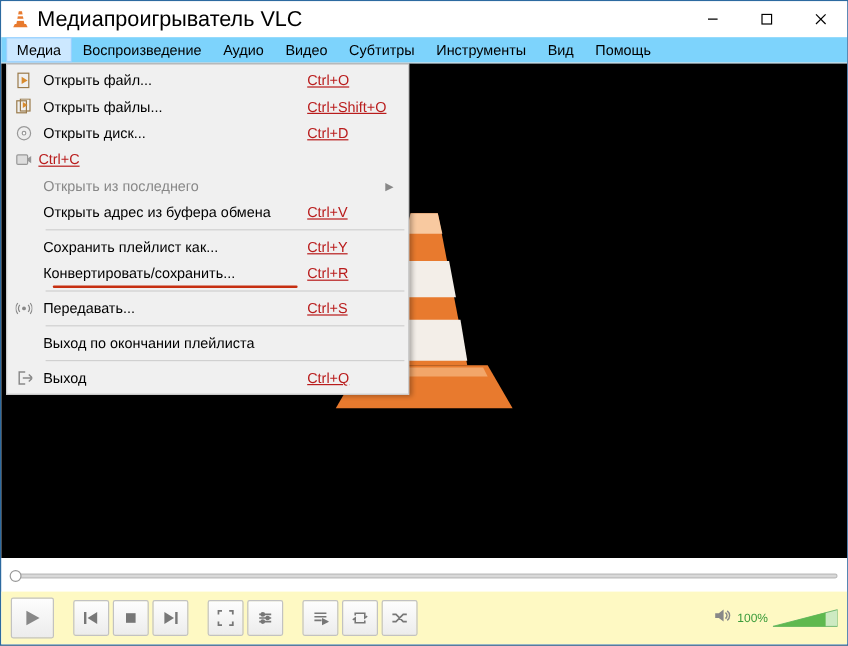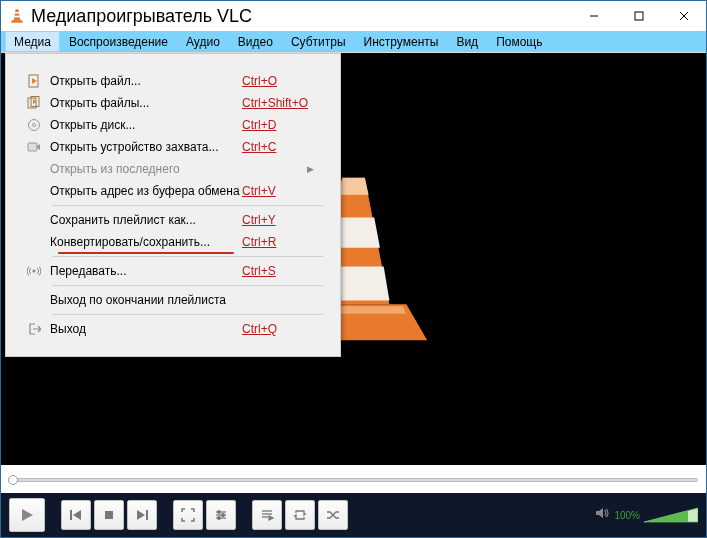--- a/index.html
+++ b/index.html
@@ -16,39 +16,39 @@
 
 .menubar { height: 22px; display: flex; align-items: stretch; padding: 0 4px; background: #7dd3fc; border-bottom: 1px solid #e0e0e0; font-size: 12px; }
 .menuitem { padding: 0 9px; display: flex; align-items: center; cursor: pointer; }
 .menuitem.active { background: #cce8ff; border: 1px solid #99d1ff; padding: 0 8px; }
 
 
 .video-area { position: absolute; top: 52px; left: 0; right: 0; bottom: 72px; background: #000; display: flex; align-items: center; justify-content: center; }
 .big-cone { width: 155px; height: 170px; }
 
 
-.dropdown { position: absolute; top: 52px; left: 4px; width: 336px; background: #f0f0f0; border: 1px solid #ccc; box-shadow: 2px 2px 4px rgba(0,0,0,.3); z-index: 10; padding: 16px; }
+.dropdown { position: absolute; top: 52px; left: 4px; width: 336px; background: #f0f0f0; border: 1px solid #ccc; box-shadow: 2px 2px 4px rgba(0,0,0,.3); z-index: 10; padding: 2px; }
 .dd-row { height: 22px; display: flex; align-items: center; font-size: 12px; position: relative; }
 .dd-row.disabled { color: #888; }
 .dd-icon { width: 24px; display: flex; align-items: center; justify-content: center; }
 .dd-icon svg { width: 14px; height: 14px; }
 .dd-label { flex: 1; padding-left: 4px; }
 .dd-shortcut { width: 82px; color: #b91c1c; text-align: left; text-decoration: underline; }
 .dd-row.disabled .dd-shortcut { color: #888; }
 .dd-sep { height: 1px; background: #d0d0d0; margin: 3px 1px 3px 30px; }
 .dd-arrow { position: absolute; right: 10px; font-size: 9px; color: #888; }
 .underline-red { position: absolute; left: 36px; right: 90px; bottom: -1px; height: 2px; background: #c62f11; border-radius: 1px; }
 
 
 .seekbar { position: absolute; left: 8px; right: 8px; bottom: 48px; height: 18px; display: flex; align-items: center; }
 .seek-track { flex: 1; height: 4px; background: #d9d9d9; border: 1px solid #bbb; border-radius: 2px; position: relative; }
 .seek-thumb { position: absolute; left: 0; top: 50%; transform: translate(-2px,-50%); width: 10px; height: 10px; background: #fff; border: 1px solid #999; border-radius: 50%; }
 
 
-.controls { position: absolute; left: 0; right: 0; bottom: 0; height: 44px; display: flex; align-items: center; padding: 0 8px; gap: 5px; background: #0f172a; }
+.controls { position: absolute; left: 0; right: 0; bottom: 0; height: 44px; display: flex; align-items: center; padding: 0 8px; gap: 5px; background: #fef9c3; }
 .cbtn { width: 30px; height: 30px; border: 1px solid #c2c2c2; background: linear-gradient(#fdfdfd,#ececec); border-radius: 2px; display: flex; align-items: center; justify-content: center; cursor: pointer; }
 .cbtn.big { width: 36px; height: 34px; }
 .cbtn svg { width: 14px; height: 14px; }
 .cbtn.big svg { width: 16px; height: 16px; }
 .cgroup { display: flex; gap: 3px; }
 .cspace { width: 6px; }
 .spacer { flex: 1; }
 .vol { display: flex; align-items: center; gap: 4px; }
 .vol-label { font-size: 10px; color: #3a9b3a; }
 .vol-tri { width: 54px; height: 18px; }
@@ -148,21 +148,20 @@
       <span class="dd-label">Открыть диск...</span>
       <span class="dd-shortcut">Ctrl+D</span>
     </div>
     <div class="dd-row">
       <span class="dd-icon">
         <svg viewBox="0 0 14 14">
           <rect x="1" y="3" width="9" height="8" rx="1" fill="#ddd" stroke="#999"></rect>
           <polygon points="10,6 13,4 13,10 10,8" fill="#999"></polygon>
         </svg>
       </span>
-      <span class="dd-label">Открыть устройство захвата...</span>
       <span class="dd-shortcut">Ctrl+C</span>
     </div>
     <div class="dd-row disabled">
       <span class="dd-icon"></span>
       <span class="dd-label">Открыть из последнего</span>
       <span class="dd-shortcut"></span>
       <span class="dd-arrow">▶</span>
     </div>
     <div class="dd-row">
       <span class="dd-icon"></span>

